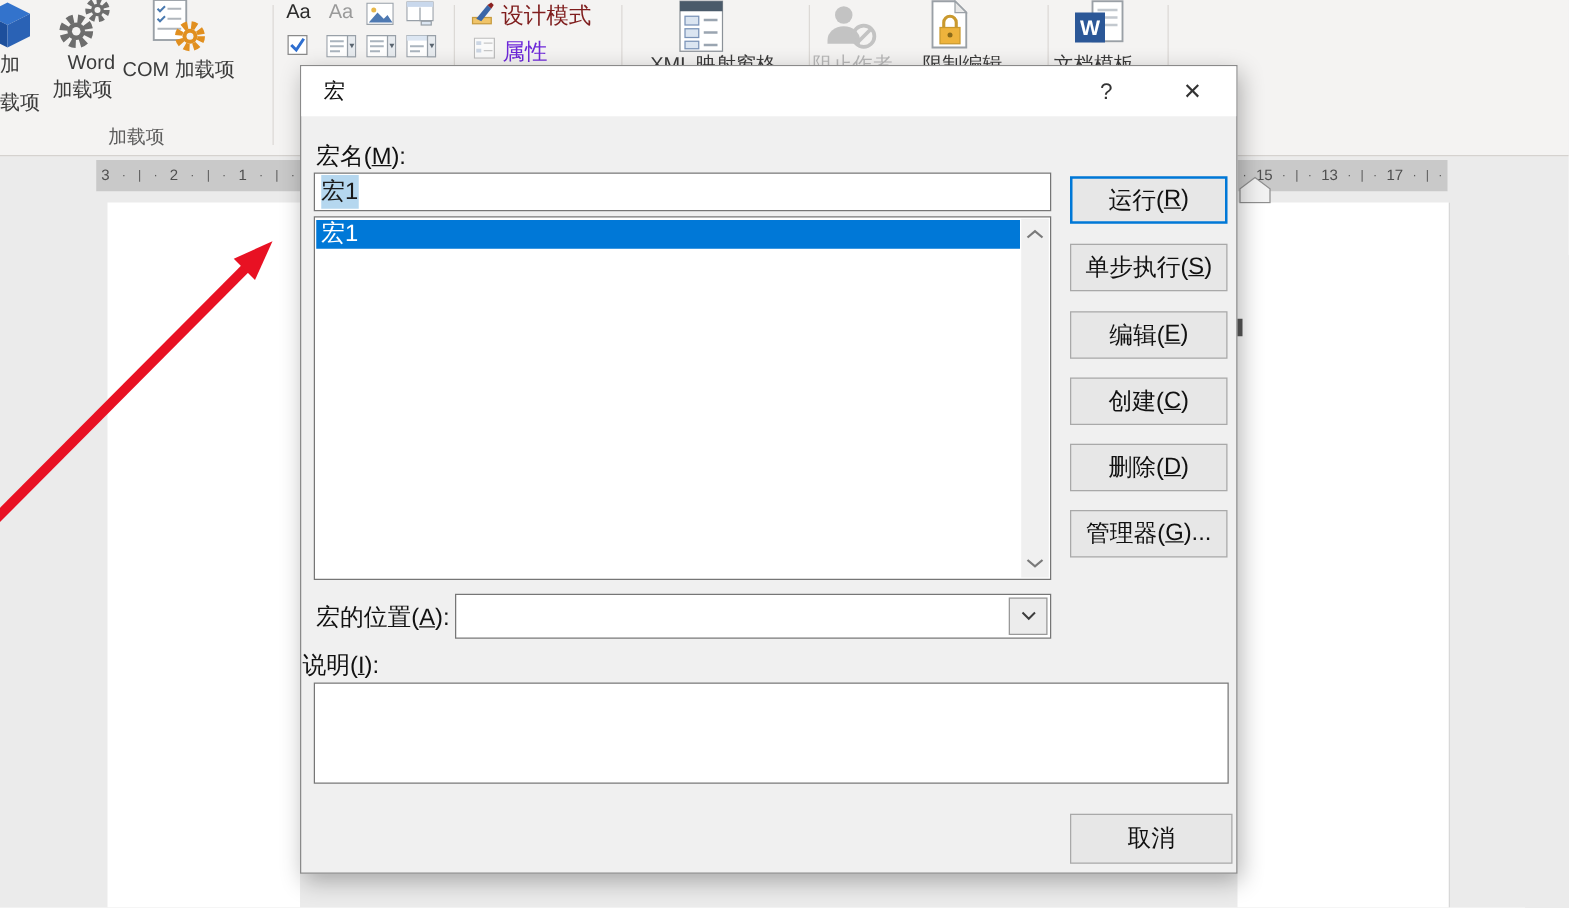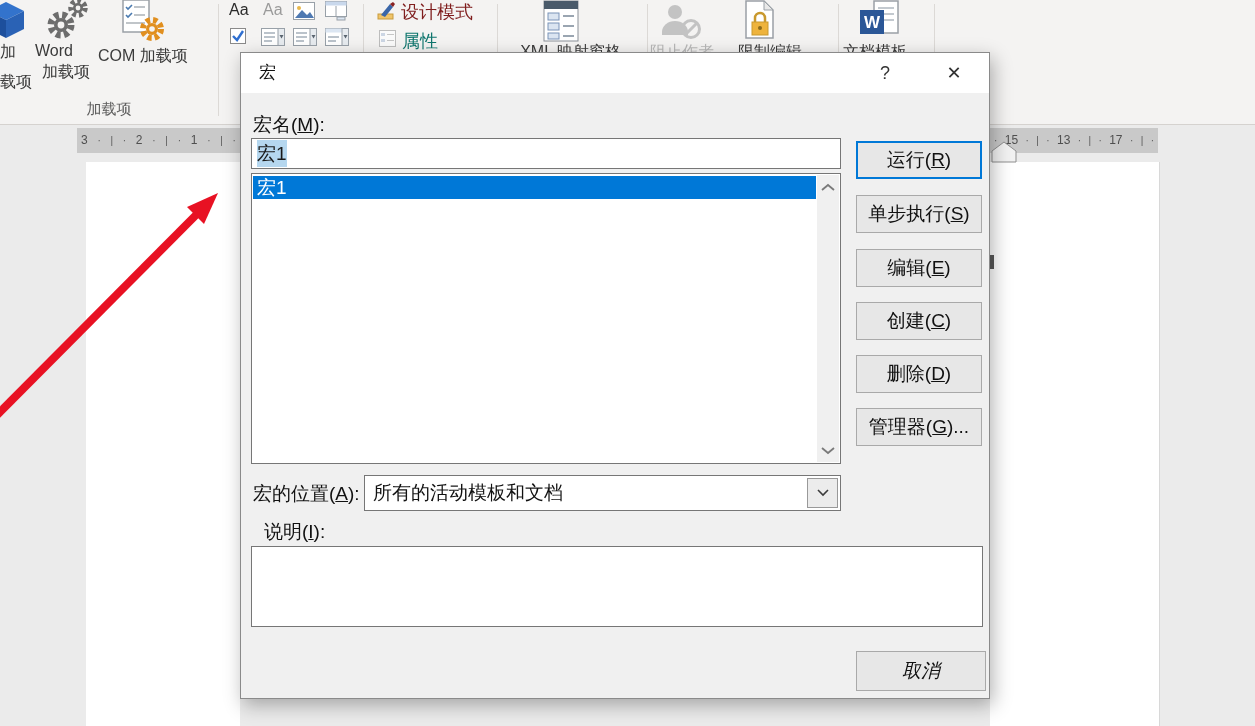--- a/index.html
+++ b/index.html
@@ -9,21 +9,21 @@
   
   .ribbon{position:absolute;left:0;top:0;width:1255px;height:124px;background:#f4f3f2;border-bottom:1px solid #d5d2cf;}
   .vsep{position:absolute;top:4px;height:112px;width:1px;background:#dcd9d6;}
   .rlbl{position:absolute;font-size:16px;color:#3b3b3b;white-space:nowrap;}
   .rlbl.center{text-align:center;}
   .rlbl.dis{color:#b8b8b8;}
   .grouplbl{position:absolute;font-size:15px;color:#5d5d5d;text-align:center;}
   .aa{position:absolute;font-size:16px;color:#2b2b2b;cursor:default;}
   .aa.dim{color:#9a9a9a;}
   .bigrlbl{position:absolute;font-size:18px;color:#7f1d1d;white-space:nowrap;}
-  .bigrlbl.dis{color:#0f766e;}
+  .bigrlbl.dis{color:#6d28d9;}
   
   .ruler{position:absolute;top:128px;height:25px;background:#c9c9c9;display:flex;align-items:center;justify-content:space-between;padding:0 4px;box-sizing:border-box;}
   .rmark{font-size:10px;color:#5a5a5a;line-height:25px;}
   .rmark.rnum{font-size:12px;color:#4f4f4f;}
   .page{position:absolute;top:162px;bottom:0;background:#ffffff;}
   
   .arrow-svg{position:absolute;left:0;top:0;z-index:5;pointer-events:none;}
   .arrow-line{stroke:var(--arrow,#e81123);stroke-width:8;}
   .arrow-head{fill:var(--arrow,#e81123);}
   
@@ -67,21 +67,21 @@
     <div class="abs" style="left:44px;top:-2px;">
       <svg width="46" height="44">
         <circle cx="17" cy="27" r="10" fill="none" stroke="#6d6d6d" stroke-width="7" stroke-dasharray="4.6 3.4"></circle>
         <circle cx="17" cy="27" r="7" fill="#6d6d6d"></circle>
           <circle cx="17" cy="27" r="3.4" fill="#f4f3f2"></circle>
         <circle cx="34" cy="10" r="7" fill="none" stroke="#6d6d6d" stroke-width="5.5" stroke-dasharray="3.6 2.8"></circle>
         <circle cx="34" cy="10" r="5" fill="#6d6d6d"></circle>
           <circle cx="34" cy="10" r="2.4" fill="#f4f3f2"></circle>
       </svg>
     </div>
-    <span class="rlbl center" style="left:28px;top:42px;width:52px;">Word</span>
+    <span class="rlbl center" style="left:40px;top:42px;width:52px;text-align:right;">Word</span>
     <span class="rlbl center" style="left:38px;top:62px;width:56px;">加载项</span>
 
     <div class="abs" style="left:120px;top:-2px;">
       <svg width="46" height="46">
         <rect x="3" y="2" width="26" height="32" fill="#fff" stroke="#9aa0a6" stroke-width="1.5"></rect>
         <polyline points="6,9 8,11 12,7" stroke="#4a7ab0" stroke-width="1.6" fill="none"></polyline>
           <line x1="14" y1="9" x2="25" y2="9" stroke="#b0b6bc" stroke-width="1.6"></line>
         <polyline points="6,17 8,19 12,15" stroke="#4a7ab0" stroke-width="1.6" fill="none"></polyline>
           <line x1="14" y1="17" x2="25" y2="17" stroke="#b0b6bc" stroke-width="1.6"></line>
         <line x1="6" y1="25" x2="25" y2="25" stroke="#b0b6bc" stroke-width="1.6"></line>
@@ -293,26 +293,25 @@
 
     <div class="abtn default" style="top:88px;">运行(<u>R</u>)</div>
     <div class="abtn" style="top:142px;">单步执行(<u>S</u>)</div>
     <div class="abtn" style="top:196px;">编辑(<u>E</u>)</div>
     <div class="abtn" style="top:249px;text-align:center;">创建(<u>C</u>)</div>
     <div class="abtn" style="top:302px;">删除(<u>D</u>)</div>
     <div class="abtn" style="top:355px;">管理器(<u>G</u>)...</div>
 
     <span class="dlabel" style="left:12px;top:428px;">宏的位置(<u>A</u>):</span>
     <div class="field" style="left:123px;top:422px;width:477px;height:36px;">
-      <span class="combo-val">所有的活动模板和文档</span>
       <div class="combo-btn">
         <svg width="12" height="8">
             <polyline points="1,1 6,6 11,1" fill="none" stroke="#3c3c3c" stroke-width="1.6"></polyline>
           </svg>
       </div>
     </div>
 
-    <span class="dlabel" style="left:23px;top:466px;">说明(<u>I</u>):</span>
+    <span class="dlabel" style="left:1px;top:466px;">说明(<u>I</u>):</span>
     <div class="field" style="left:10px;top:493px;width:732px;height:81px;font-size:19px;"></div>
 
-    <div class="abtn" style="left:615px;top:598px;width:130px;height:40px;font-style:italic;">取消</div>
+    <div class="abtn" style="left:615px;top:598px;width:130px;height:40px;">取消</div>
   </div>
 </div>
 
 </body></html>

